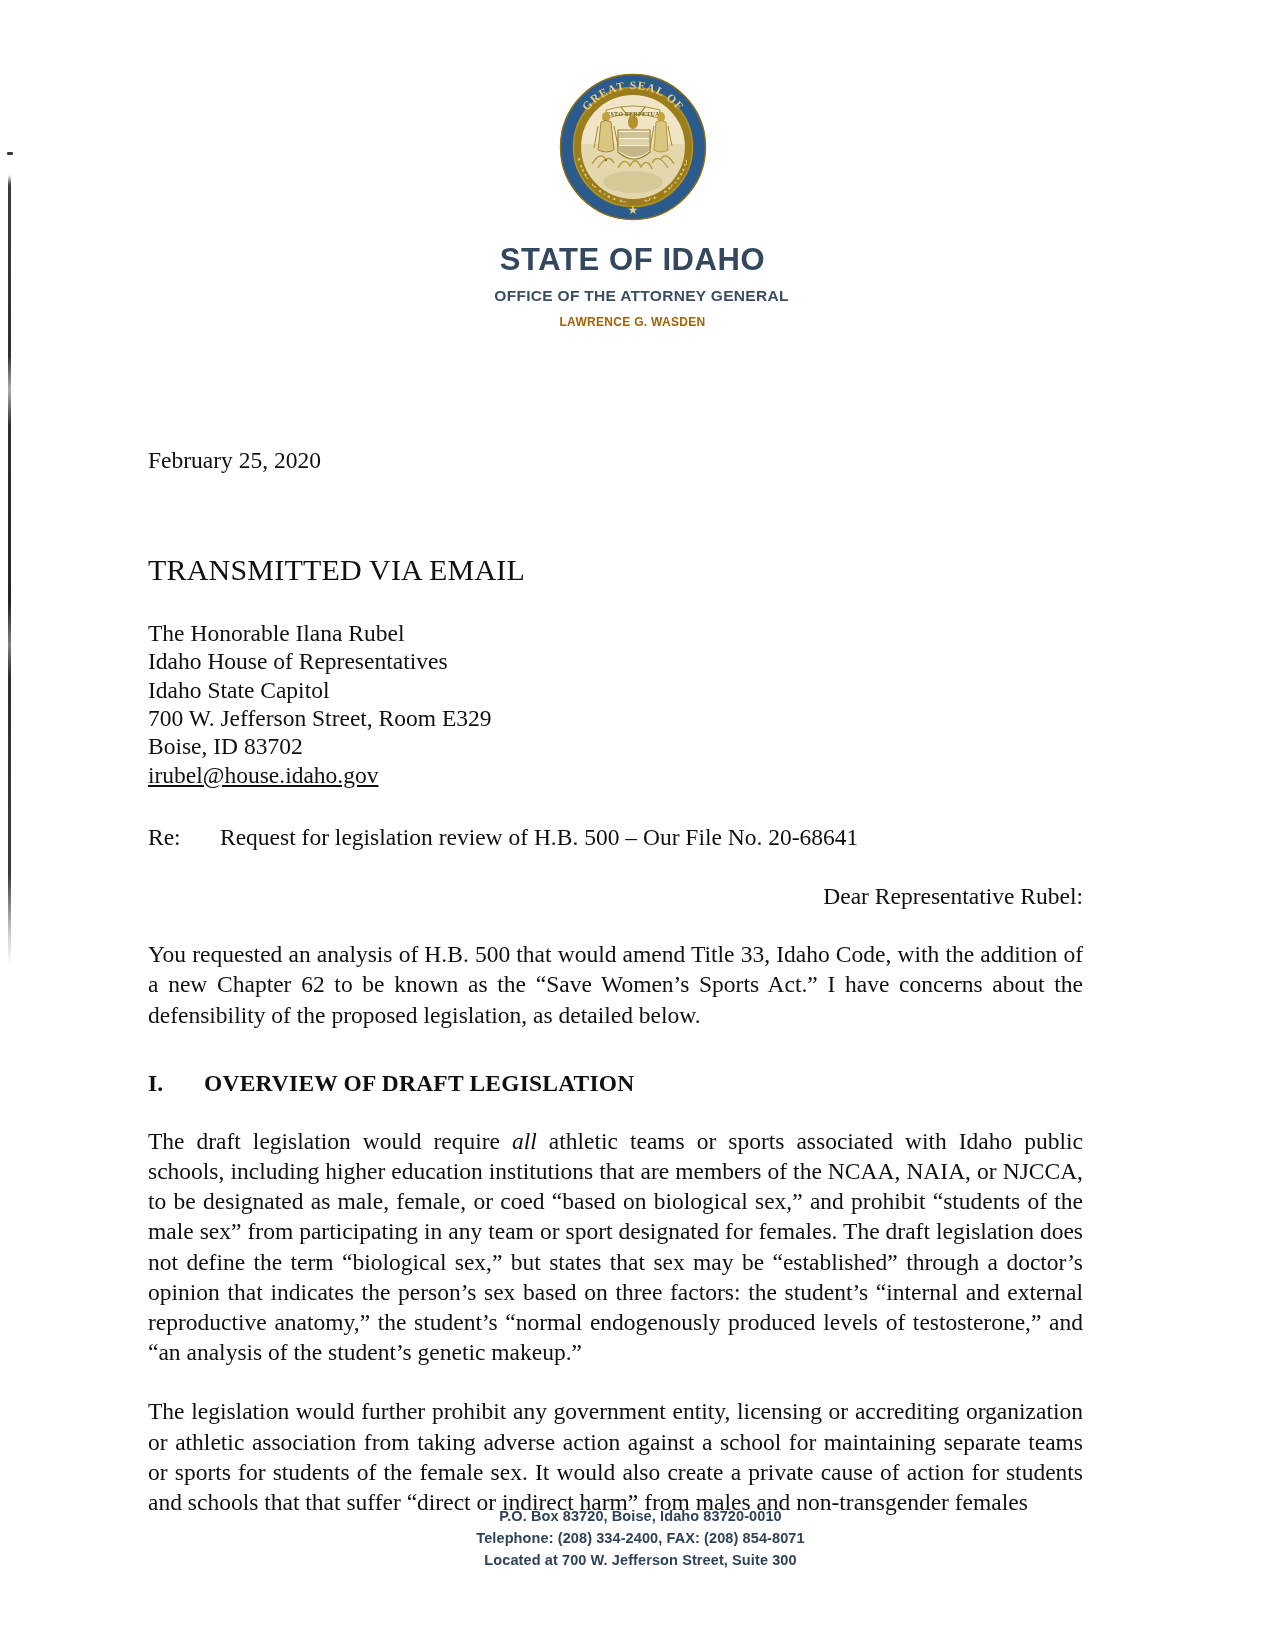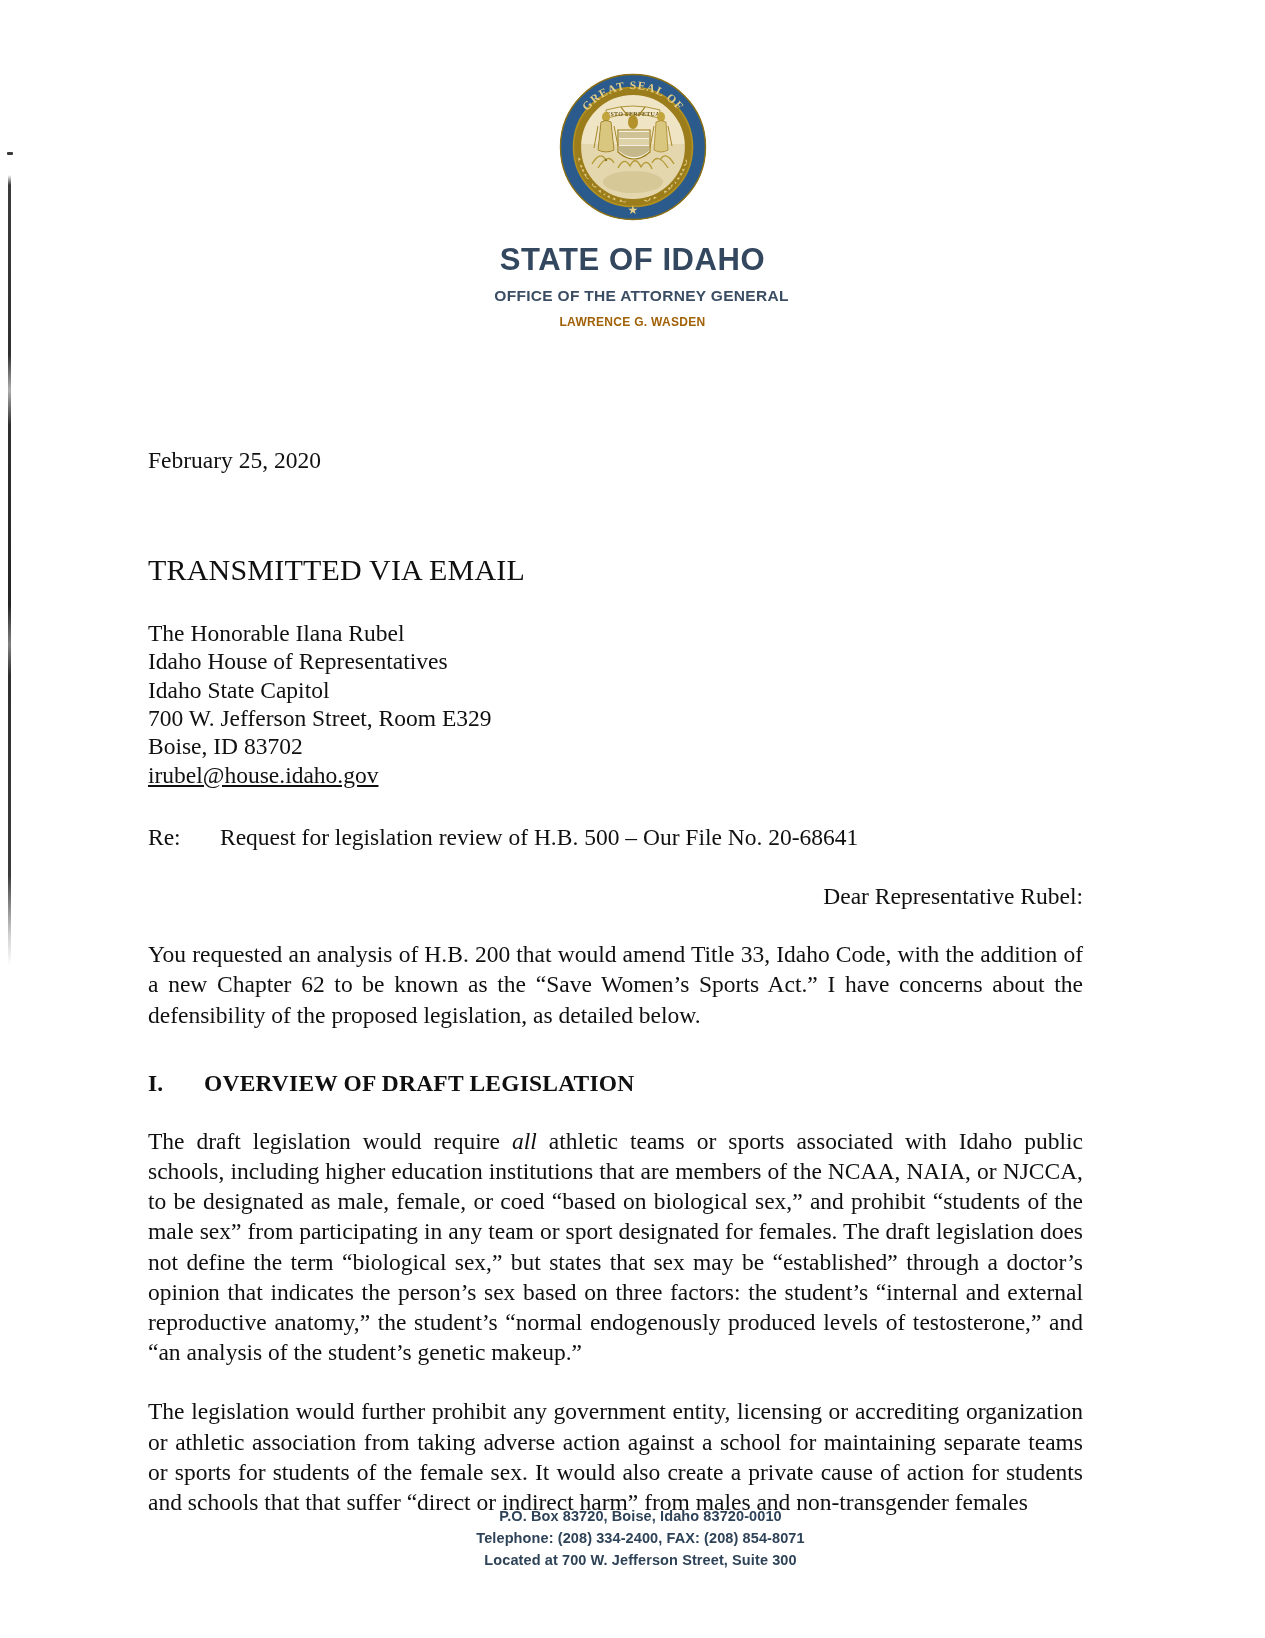--- a/index.html
+++ b/index.html
@@ -261,21 +261,21 @@
       <div><span class="email-link">irubel@house.idaho.gov</span></div>
     </div>
 
     <div class="re-block">
       <span class="re-label">Re:</span>
       <span class="re-text">Request for legislation review of H.B. 500 – Our File No. 20-68641</span>
     </div>
 
     <div class="salutation">Dear Representative Rubel:</div>
 
-    <p class="para">You requested an analysis of H.B. 200 that would amend Title 33, Idaho Code, with the addition of a new Chapter 62 to be known as the “Save Women’s Sports Act.”  I have concerns about the defensibility of the proposed legislation, as detailed below.</p>
+    <p class="para">You requested an analysis of H.B. 500 that would amend Title 33, Idaho Code, with the addition of a new Chapter 62 to be known as the “Save Women’s Sports Act.”  I have concerns about the defensibility of the proposed legislation, as detailed below.</p>
 
     <div class="section-head">
       <span class="sec-num">I.</span>
       <span class="sec-title">OVERVIEW OF DRAFT LEGISLATION</span>
     </div>
 
     <p class="para"><span>The draft legislation would require </span><em>all</em><span> athletic teams or sports associated with Idaho public schools, including higher education institutions that are members of the NCAA, NAIA, or NJCCA, to be designated as male, female, or coed “based on biological sex,” and prohibit “students of the male sex” from participating in any team or sport designated for females.  The draft legislation does not define the term “biological sex,” but states that sex may be “established” through a doctor’s opinion that indicates the person’s sex based on three factors: the student’s “internal and external reproductive anatomy,” the student’s “normal endogenously produced levels of testosterone,” and “an analysis of the student’s genetic makeup.”</span></p>
 
     <p class="para">The legislation would further prohibit any government entity, licensing or accrediting organization or athletic association from taking adverse action against a school for maintaining separate teams or sports for students of the female sex.  It would also create a private cause of action for students and schools that that suffer “direct or indirect harm” from males and non-transgender females</p>
   </div>

